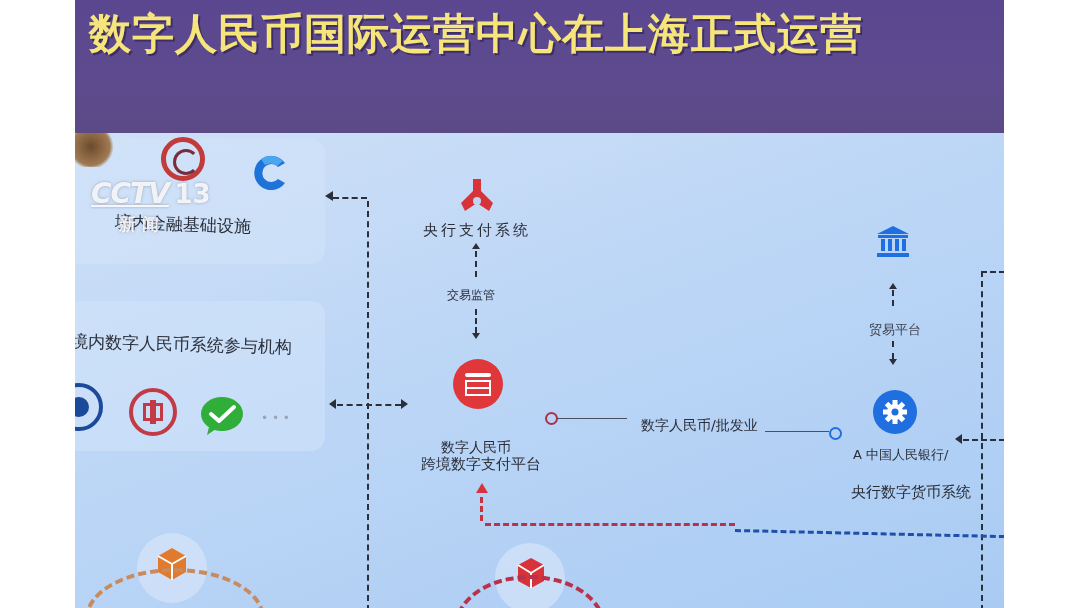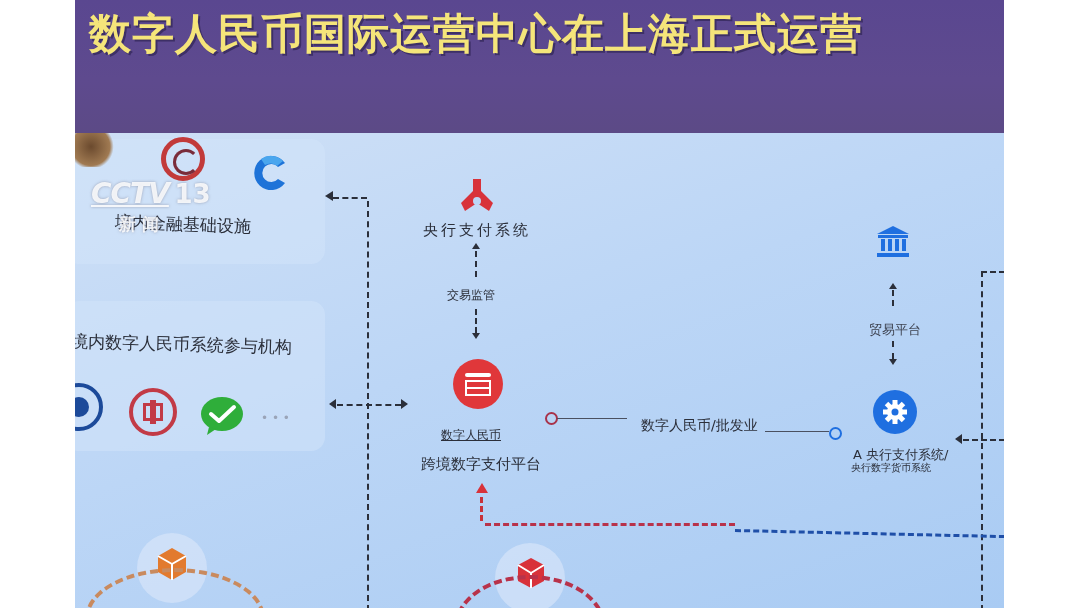--- a/index.html
+++ b/index.html
@@ -88,21 +88,21 @@
     <div class="dash-v" style="left:400px;top:118px;height:26px;border-left-width:2px;"></div>
     <div class="txt" style="left:372px;top:154px;font-size:12px;">交易监管</div>
     <div class="dash-v" style="left:400px;top:176px;height:24px;"></div>
     <div class="abs" style="left:397px;top:200px;border-left:4px solid transparent;border-right:4px solid transparent;border-top:6px solid #2b2f3a;"></div>
 
     <div class="circle" style="left:378px;top:226px;width:50px;height:50px;background:#e0373a;">
       <div class="abs" style="left:12px;top:14px;width:26px;height:4px;background:#fff;border-radius:2px;"></div>
       <div class="abs" style="left:12px;top:21px;width:26px;height:16px;border:2px solid #fff;box-sizing:border-box;"></div>
       <div class="abs" style="left:12px;top:28px;width:26px;height:2px;background:#fff;"></div>
     </div>
-    <div class="txt" style="left:366px;top:294px;font-size:12px;text-decoration:underline;">数字人民币</div>
+    <div class="txt" style="left:366px;top:306px;font-size:14px;">数字人民币</div>
     <div class="txt" style="left:346px;top:322px;font-size:15px;">跨境数字支付平台</div>
 
     <div class="circle" style="left:470px;top:279px;width:9px;height:9px;border:2px solid #a8324a;"></div>
     <div class="abs" style="left:482px;top:285px;width:70px;height:1px;background:#4a5060;"></div>
     <div class="txt" style="left:566px;top:284px;font-size:14px;">数字人民币/批发业</div>
     <div class="abs" style="left:690px;top:298px;width:64px;height:1px;background:#4a5060;"></div>
     <div class="circle" style="left:754px;top:294px;width:9px;height:9px;border:2px solid #1f6fe0;"></div>
 
     <div class="abs" style="left:800px;top:92px;width:36px;height:34px;">
       <svg width="36" height="34" viewBox="0 0 36 34">
@@ -126,22 +126,22 @@
           <g transform="translate(22 22)" fill="#fff">
             <circle r="8"></circle>
             <rect x="-2.5" y="-12" width="5" height="24"></rect>
             <rect x="-12" y="-2.5" width="24" height="5"></rect>
             <rect x="-2.5" y="-12" width="5" height="24" transform="rotate(45)"></rect>
             <rect x="-2.5" y="-12" width="5" height="24" transform="rotate(-45)"></rect>
           </g>
           <circle cx="22" cy="22" r="3.5" fill="#1f6fe0"></circle>
         </svg>
     </div>
-    <div class="txt" style="left:778px;top:313px;font-size:13px;">A 央行支付系统/</div>
-    <div class="txt" style="left:776px;top:328px;font-size:10px;">央行数字货币系统</div>
+    <div class="txt" style="left:778px;top:313px;font-size:13px;">A 中国人民银行/</div>
+    <div class="txt" style="left:776px;top:350px;font-size:15px;">央行数字货币系统</div>
 
     <div class="dash-h" style="left:906px;top:138px;width:24px;"></div>
     <div class="dash-v" style="left:906px;top:138px;height:340px;"></div>
     <div class="dash-h" style="left:888px;top:306px;width:42px;"></div>
     <div class="abs" style="left:880px;top:301px;border-top:5px solid transparent;border-bottom:5px solid transparent;border-right:7px solid #2b2f3a;"></div>
 
     <div class="abs" style="left:401px;top:350px;border-left:6px solid transparent;border-right:6px solid transparent;border-bottom:10px solid #d8323a;"></div>
     <div class="abs" style="left:405px;top:364px;width:0;height:24px;border-left:3px dashed #c8323a;"></div>
     <div class="abs" style="left:410px;top:390px;width:250px;height:0;border-top:3px dashed #b8324a;"></div>
     <div class="abs" style="left:660px;top:396px;width:270px;height:0;border-top:3px dashed #1f4fa8;transform:rotate(1.3deg);transform-origin:left;"></div>

